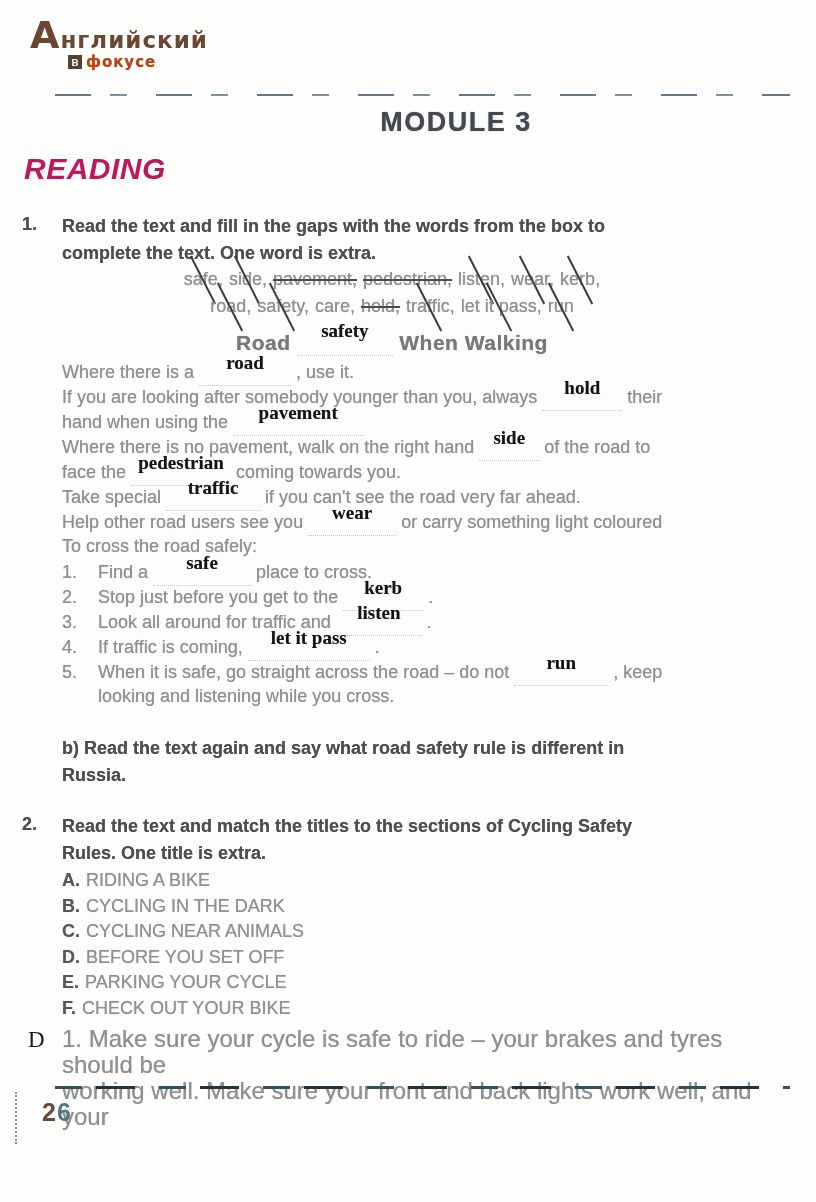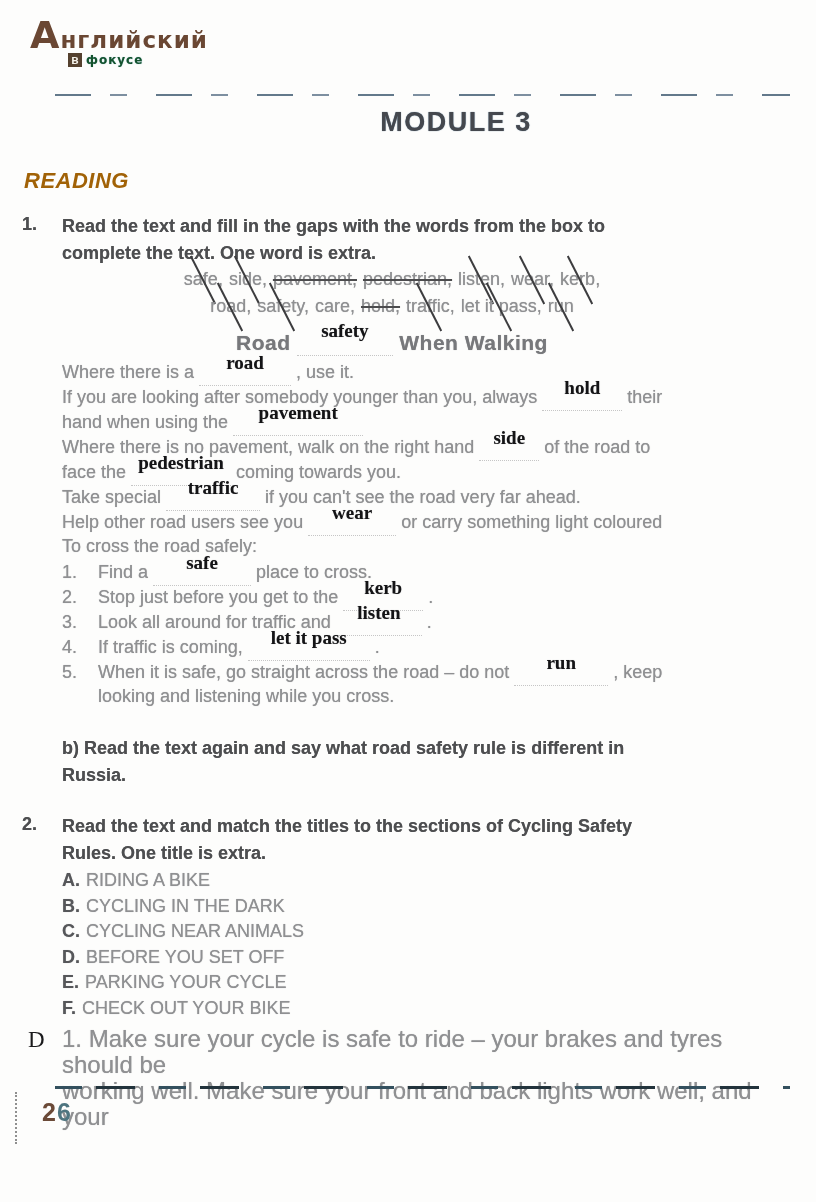--- a/index.html
+++ b/index.html
@@ -14,34 +14,34 @@
   
   .logo{position:absolute;left:30px;top:20px;}
   .logo-line1{
     font-family:"DejaVu Sans",sans-serif;
     font-weight:700;color:#6a4733;font-size:23px;letter-spacing:1px;line-height:30px;
   }
   .logo-line1::first-letter{font-size:38px;}
   .logo-line2{margin-left:38px;margin-top:-2px;display:flex;align-items:center;gap:4px;}
   .logo-v{display:inline-block;background:#55412f;color:#f5f2ea;font-size:12px;font-weight:700;
     width:14px;height:14px;line-height:14px;text-align:center;}
-  .logo-focus{color:#14532d;font-weight:700;font-size:12px;letter-spacing:1px;
+  .logo-focus{color:#c2410c;font-weight:700;font-size:15px;letter-spacing:1px;
     font-family:"DejaVu Sans",sans-serif;text-shadow:0 0 1px #7fb0bd;}
   
   .rule-top{position:absolute;left:55px;top:94px;width:735px;height:2px;
     background:repeating-linear-gradient(90deg,#63798b 0 36px,transparent 36px 55px,#7d8fa0 55px 72px,transparent 72px 101px);}
   .rule-bottom{position:absolute;left:55px;top:1086px;width:735px;height:3px;
     background:repeating-linear-gradient(90deg,#33505e 0 27px,transparent 27px 41px,#22333c 41px 80px,transparent 80px 104px);}
   .vdots{position:absolute;left:15px;top:1092px;height:52px;border-left:2px dotted #8f8f8f;}
   
   .module-title{position:absolute;left:0;top:107px;width:100%;text-align:center;
     font-size:27px;font-weight:700;color:#45484e;letter-spacing:1.5px;
     text-shadow:0 0 1px #4d6d86;padding-left:48px;}
-  .reading-title{position:absolute;left:24px;top:168px;
-    font-size:22px;font-weight:700;font-style:italic;color:#a16207;letter-spacing:.5px;}
+  .reading-title{position:absolute;left:24px;top:152px;
+    font-size:30px;font-weight:700;font-style:italic;color:#be185d;letter-spacing:.5px;}
   
   .printed{color:#8f9092;text-shadow:0 0 .7px rgba(150,150,152,.9);}
   .boldprint{color:#4d4e50;font-weight:700;text-shadow:0 0 .5px rgba(90,90,92,.8);}
   
   .ex-num{position:absolute;font-size:18px;}
   .instruction{position:absolute;left:62px;width:720px;font-size:18px;line-height:27px;white-space:pre-line;}
   
   .wordbox{position:absolute;left:62px;top:266px;width:660px;text-align:center;
     font-size:18px;line-height:27px;}
   .wb-word{position:relative;display:inline-block;margin:0 3px;}

